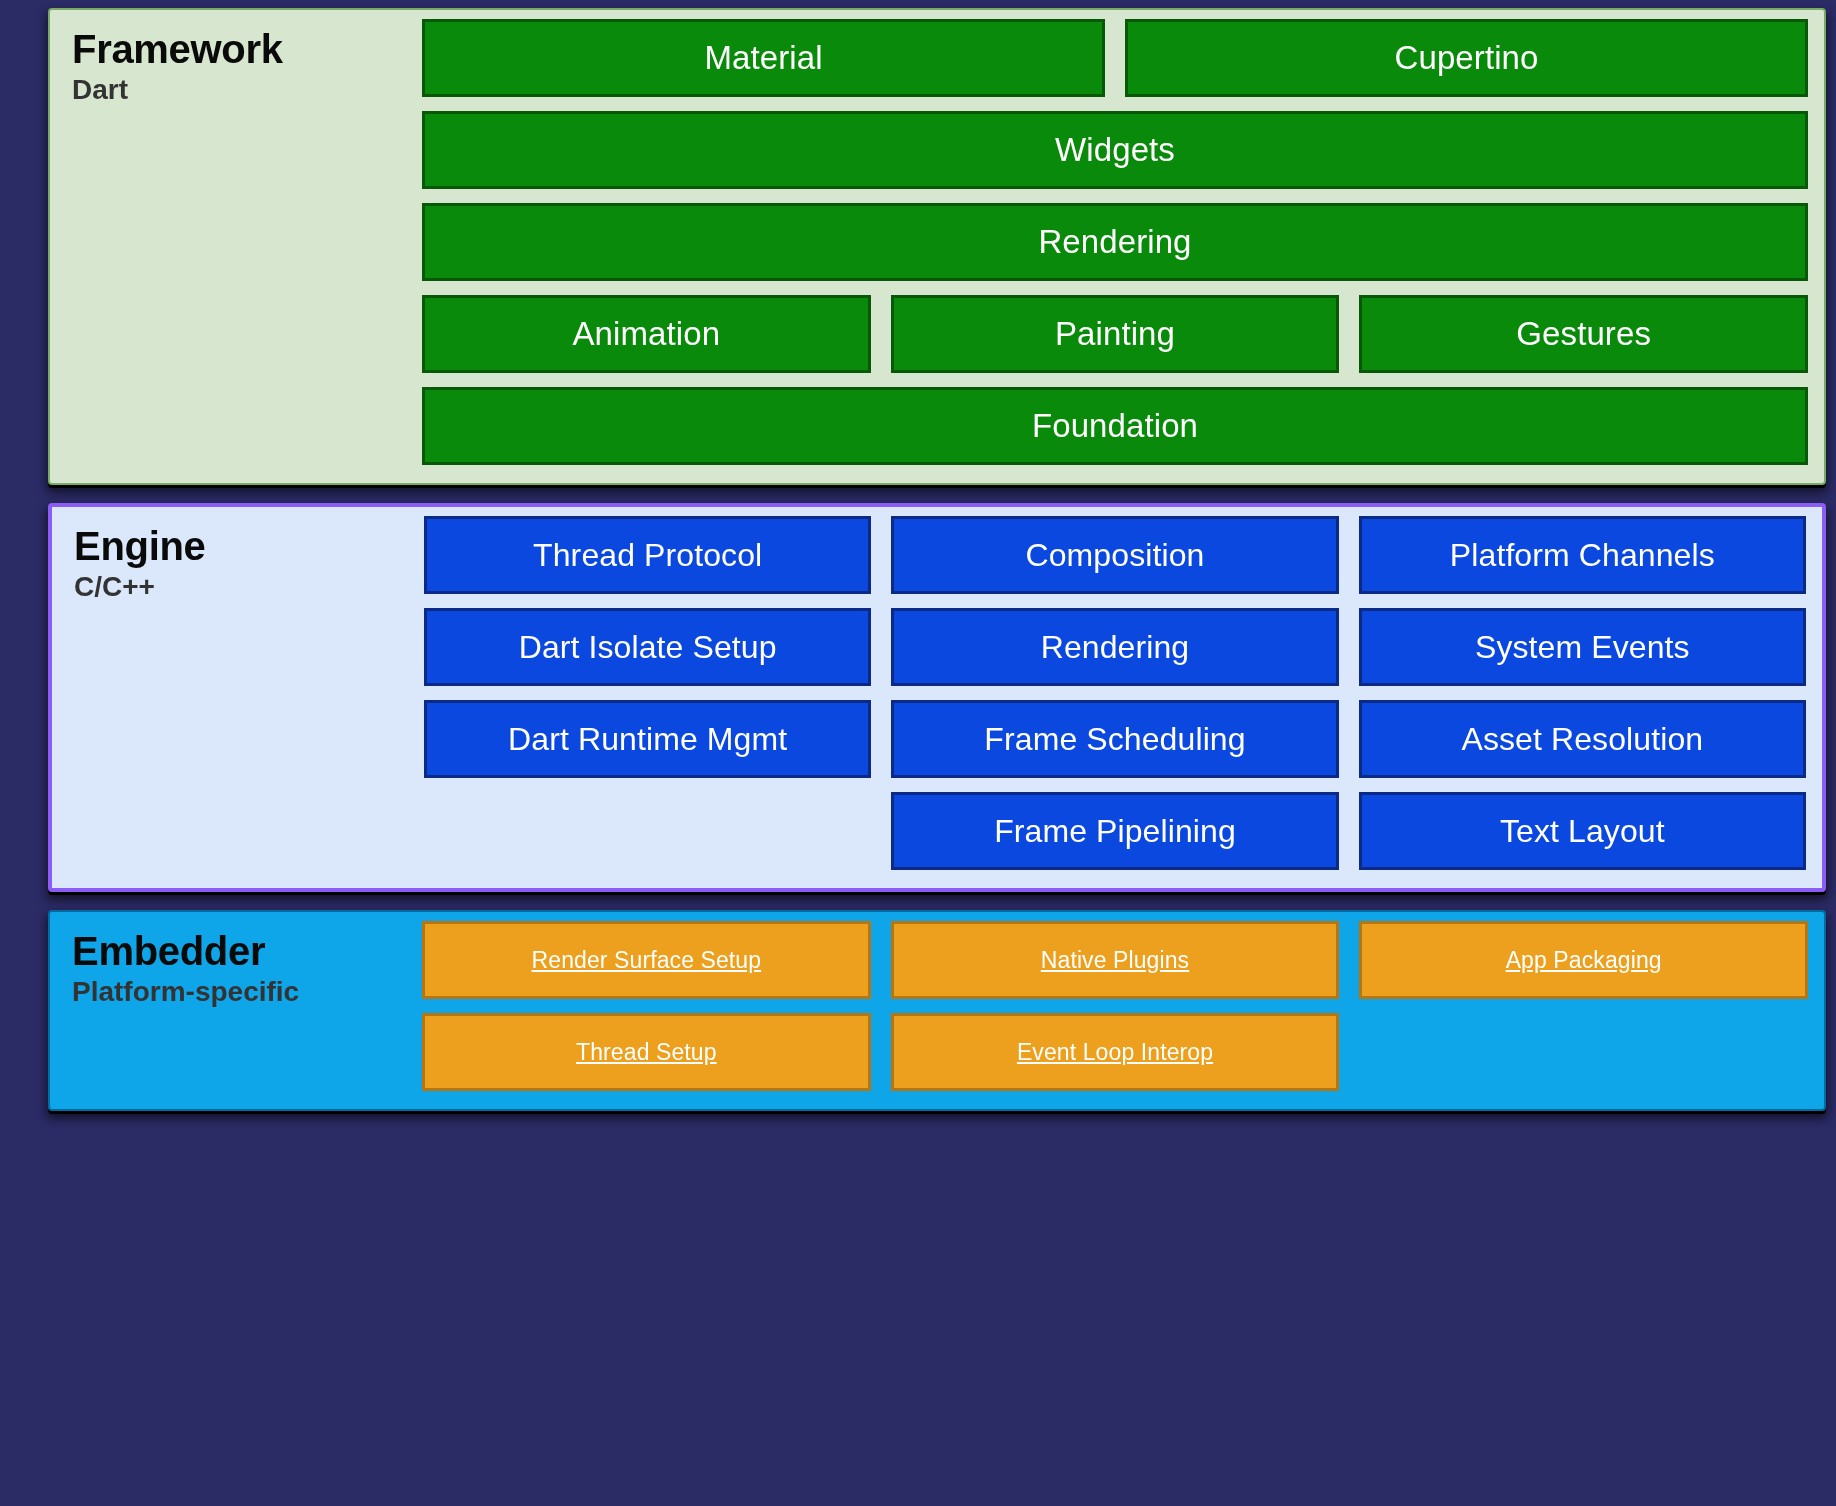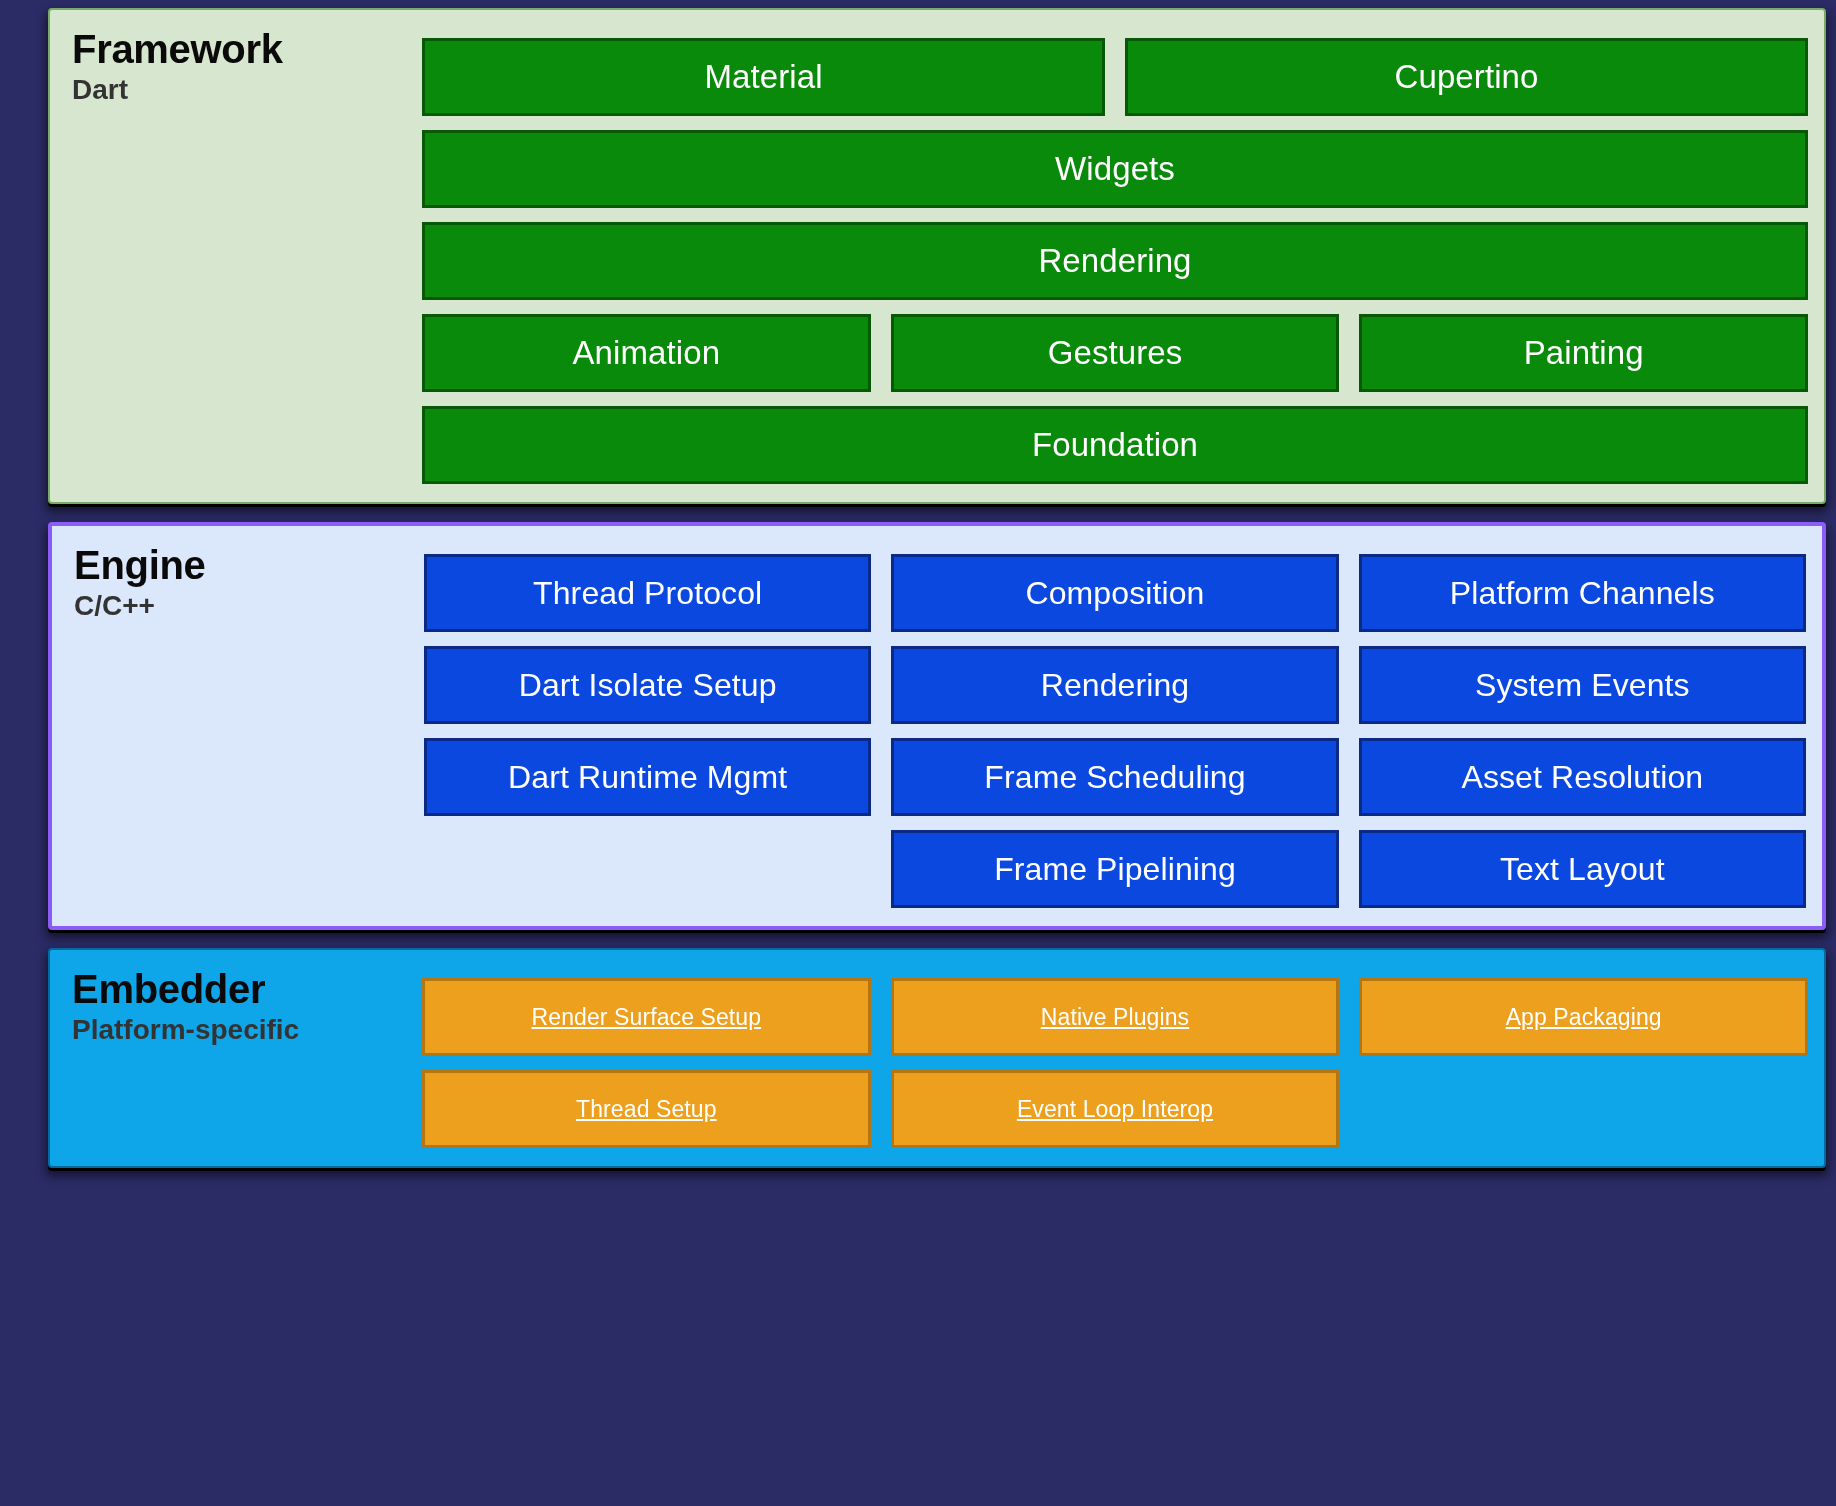--- a/index.html
+++ b/index.html
@@ -26,21 +26,21 @@
   }
   .layer-title{
     font-size:40px;font-weight:700;color:#0a0a0a;line-height:1.08;
     letter-spacing:-0.3px;
   }
   .layer-sub{
     font-size:28px;font-weight:700;color:#333333;line-height:1.18;margin-top:2px;
   }
   .layer-body{
     flex:1 1 auto;
-    padding:28px 16px 18px 0;
+    padding:9px 16px 18px 0;
     box-sizing:border-box;
     display:flex;flex-direction:column;gap:14px;
   }
   .row{display:flex;gap:20px;}
 
   .cell{
     box-sizing:border-box;
     height:78px;
     display:flex;align-items:center;justify-content:center;
     color:#ffffff;
@@ -86,22 +86,22 @@
           <div class="cell c1">Cupertino</div>
         </div>
         <div class="row">
           <div class="cell c3">Widgets</div>
         </div>
         <div class="row">
           <div class="cell c3">Rendering</div>
         </div>
         <div class="row">
           <div class="cell c1">Animation</div>
+          <div class="cell c1">Painting</div>
           <div class="cell c1">Gestures</div>
-          <div class="cell c1">Painting</div>
         </div>
         <div class="row">
           <div class="cell c3">Foundation</div>
         </div>
       </div>
     </section>
     <section class="layer layer--engine">
       <div class="layer-head">
         <div class="layer-title">Engine</div>
         <div class="layer-sub">C/C++</div>

